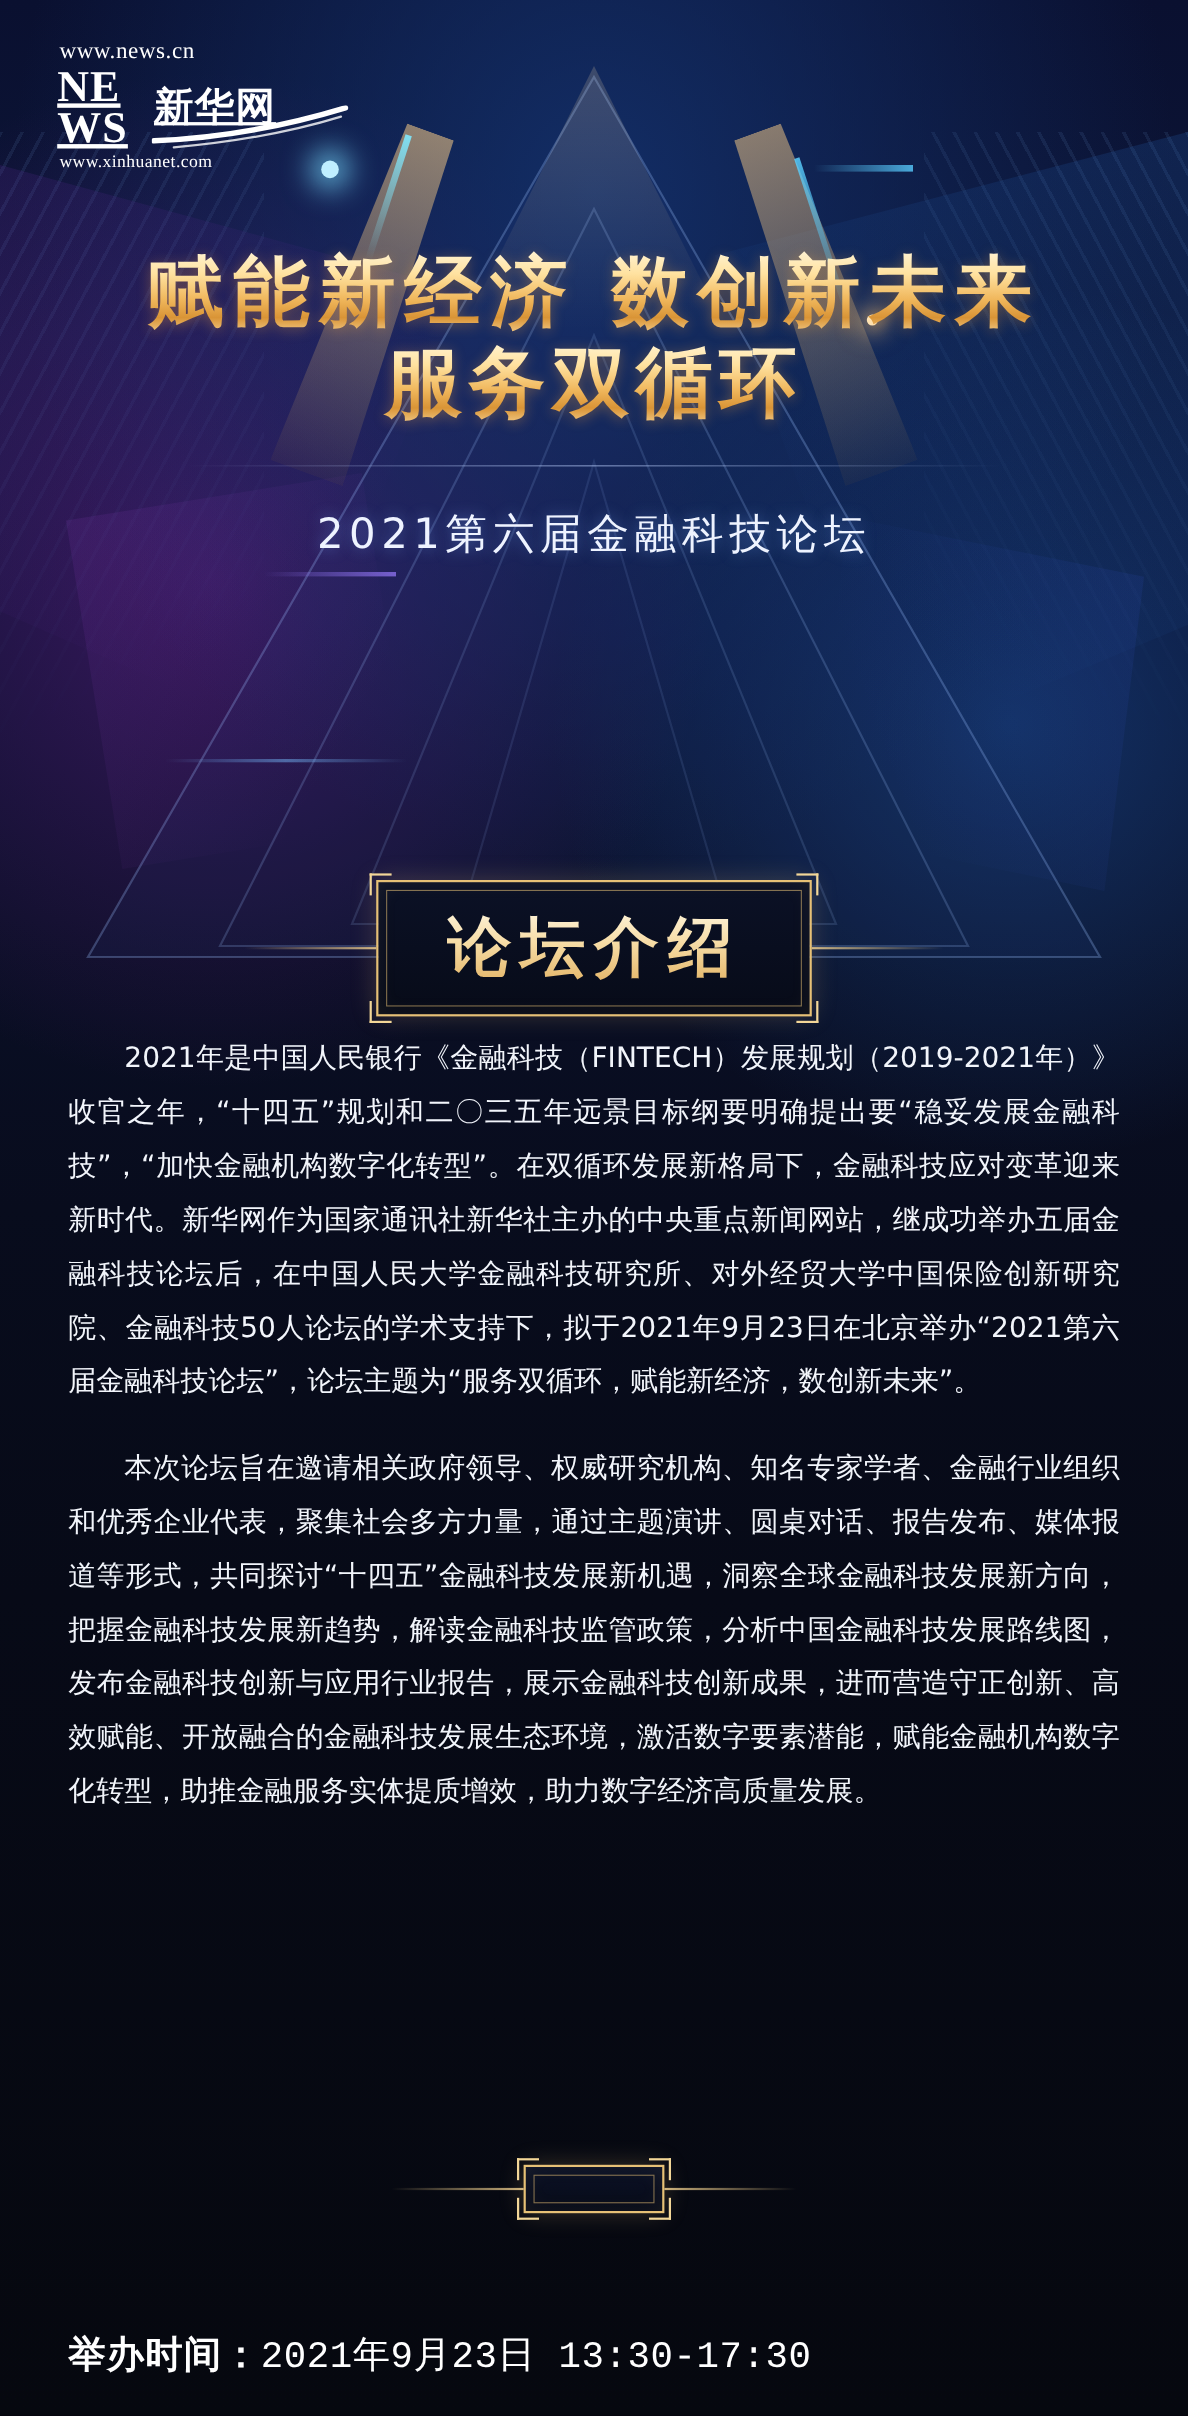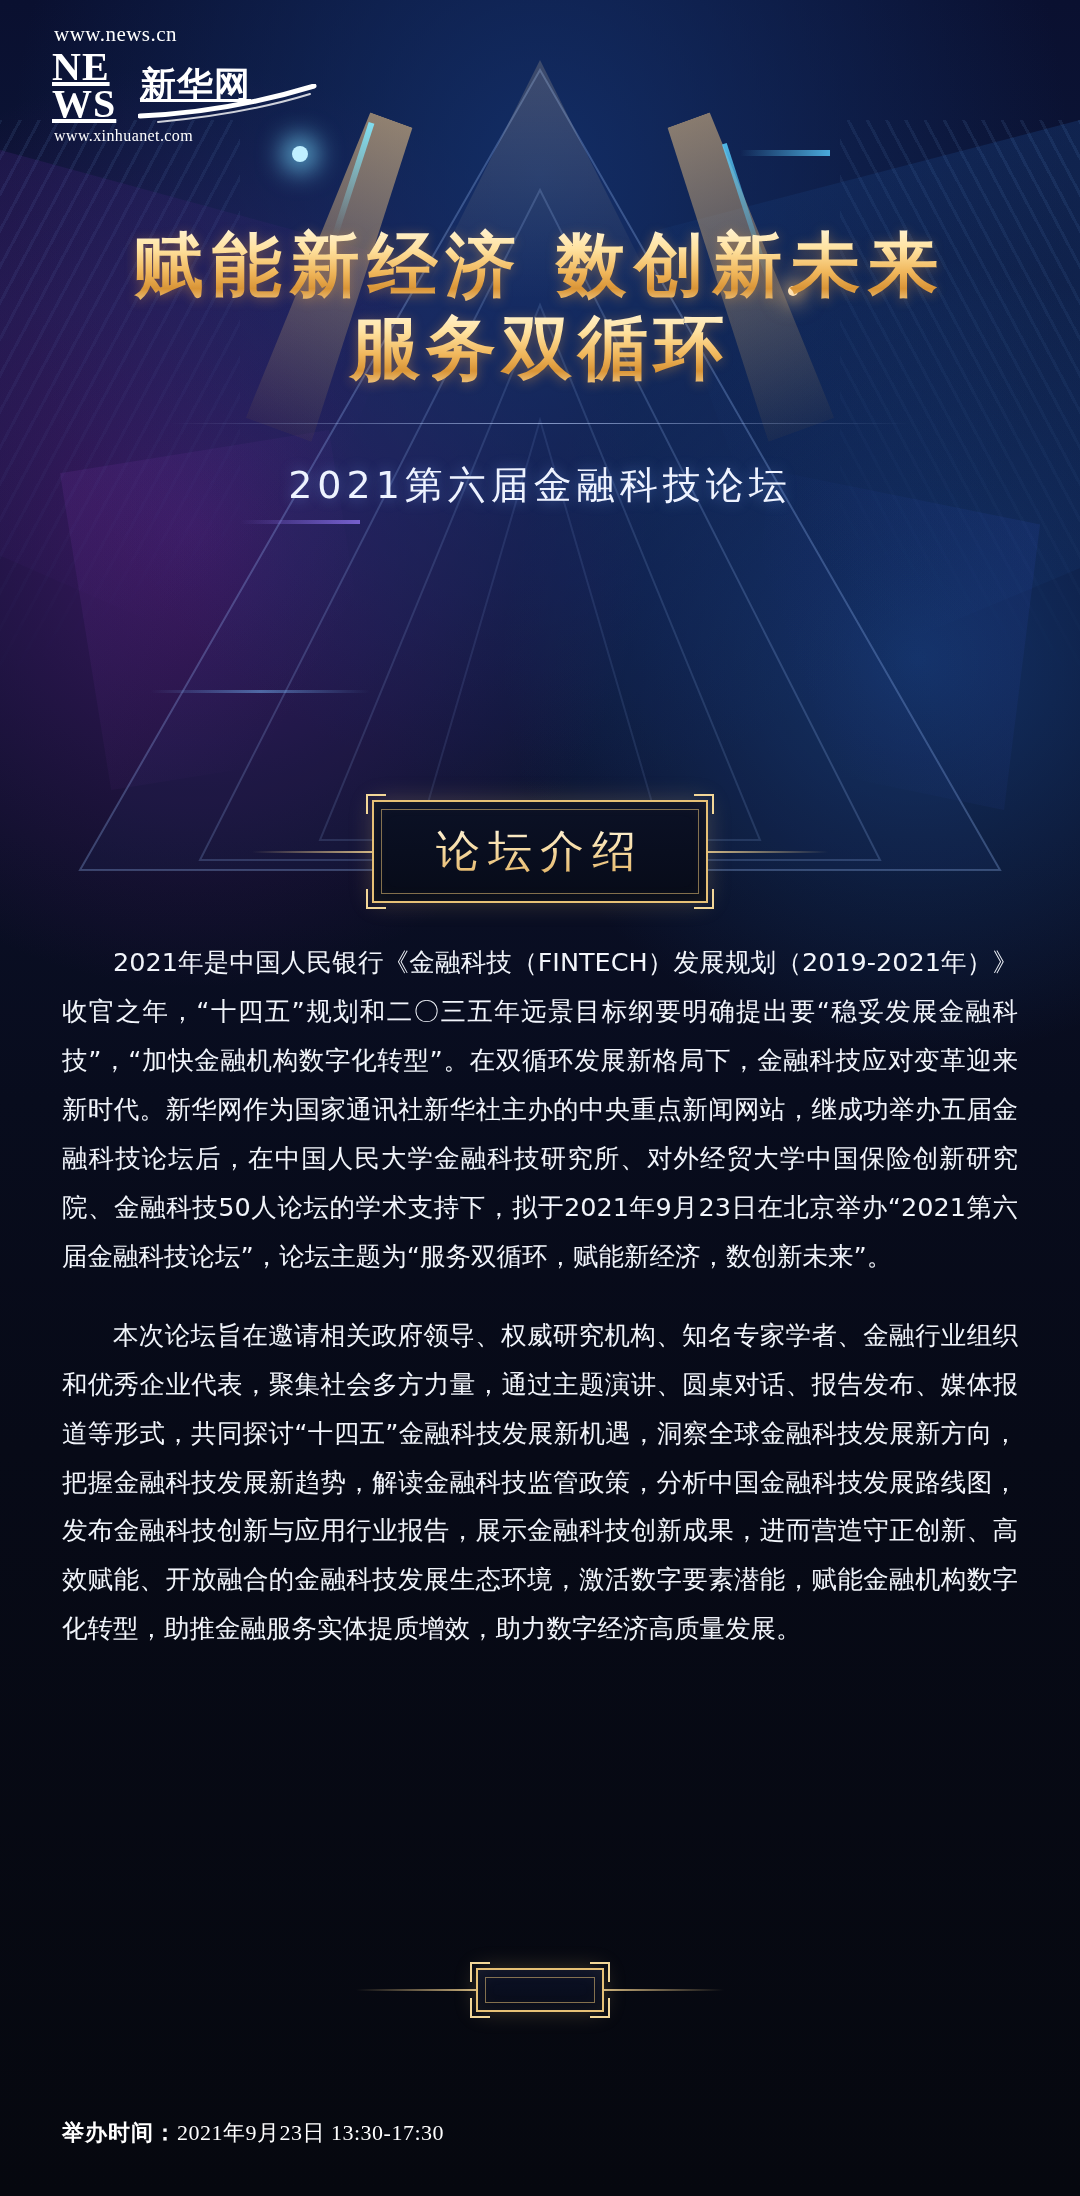--- a/index.html
+++ b/index.html
@@ -72,21 +72,21 @@
   .glow-dot {
     position: absolute;
     border-radius: 50%;
     pointer-events: none;
   }
 
   
   .logo {
     position: absolute;
     left: 52px;
-    top: 22px;
+    top: 34px;
     width: 260px;
     color: #ffffff;
     z-index: 30;
   }
   .logo-url-top {
     font-family: "Liberation Serif", serif;
     font-size: 21px;
     letter-spacing: .5px;
     color: #ffffff;
     margin-left: 2px;
@@ -196,22 +196,22 @@
     position: absolute;
     width: 18px; height: 18px;
     border: 2px solid #f3d798;
   }
   .pc-tl { left: -8px;  top: -8px;    border-right: none; border-bottom: none; }
   .pc-tr { right: -8px; top: -8px;    border-left: none;  border-bottom: none; }
   .pc-bl { left: -8px;  bottom: -8px; border-right: none; border-top: none; }
   .pc-br { right: -8px; bottom: -8px; border-left: none;  border-top: none; }
   .plaque-text {
     font-family: "DejaVu Sans", sans-serif;
-    font-weight: normal;
-    font-size: 44px;
+    font-weight: bold;
+    font-size: 59px;
     letter-spacing: 8px;
     background: linear-gradient(180deg, #fff7e2 0%, #f6dba4 45%, #e0ae5c 100%);
     -webkit-background-clip: text;
             background-clip: text;
     color: transparent;
     -webkit-text-fill-color: transparent;
     display: block;
   }
   .plaque-flare {
     position: absolute;
@@ -240,22 +240,22 @@
   }
   .body-copy p { margin: 0 0 30px 0; text-indent: 2em; }
   .body-copy p:last-child { margin-bottom: 0; }
 
   
   .agenda-time {
     position: absolute;
     left: 62px;
     top: 2118px;
     z-index: 20;
-    font-family: Liberation Serif, serif;
-    font-size: 22px;
+    font-family: Liberation Mono, monospace;
+    font-size: 34px;
     color: #ffffff;
     white-space: nowrap;
   }
   .agenda-time b {
     font-weight: bold;
     letter-spacing: 1px;
   }
   .agenda-time .val { font-weight: normal; letter-spacing: .5px; }
 </style>
 </head>

